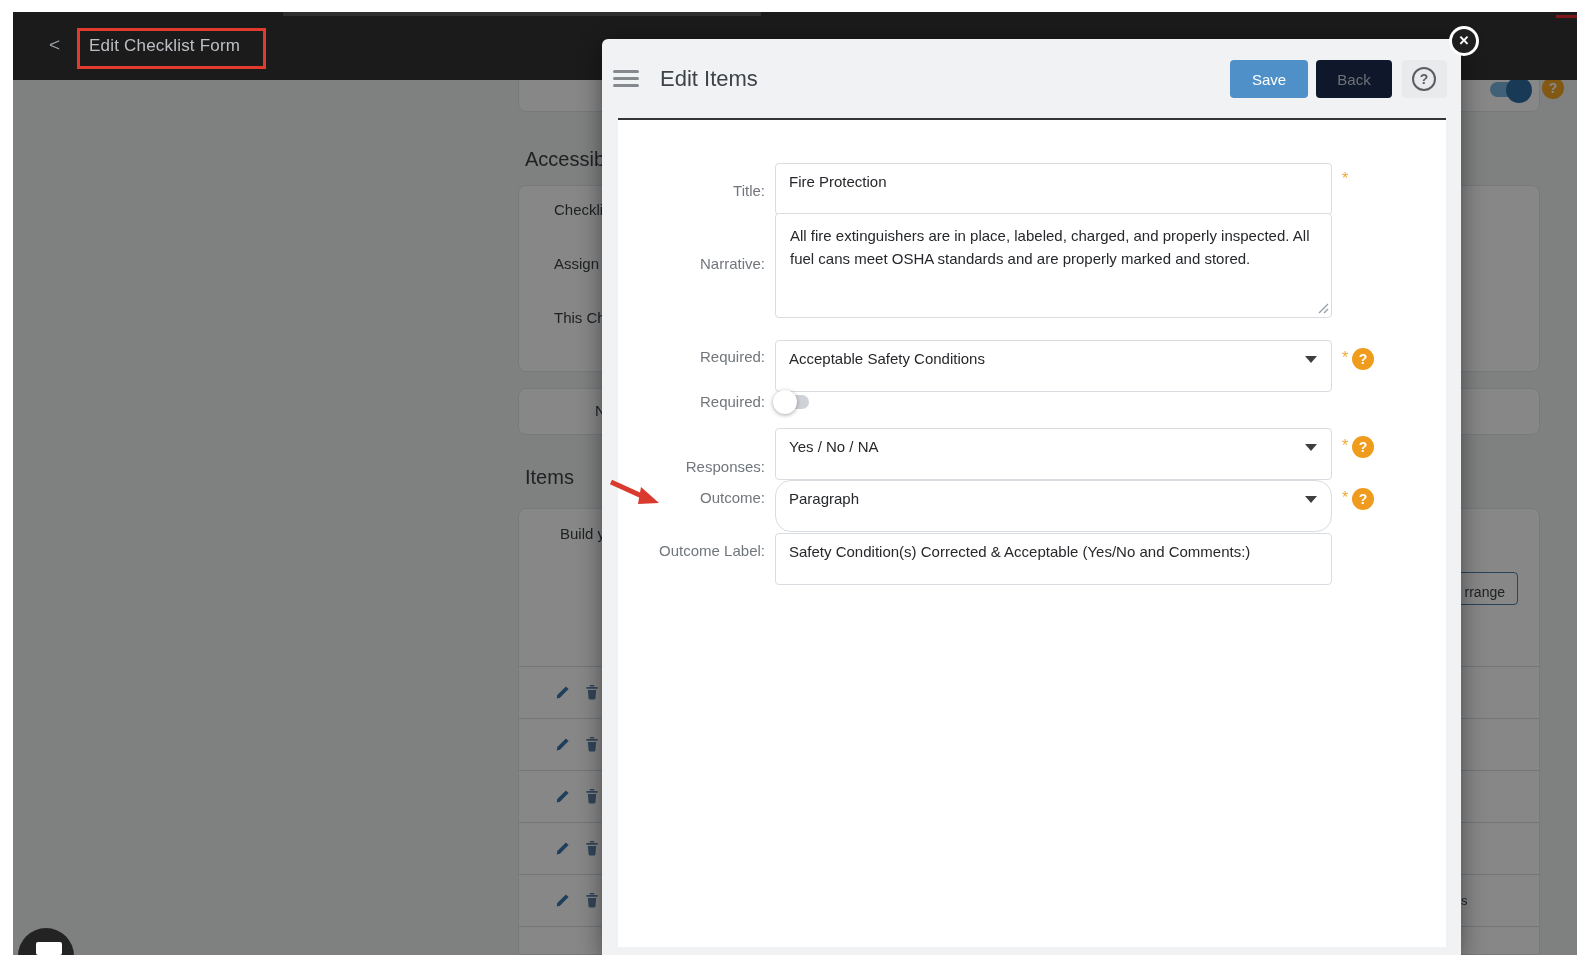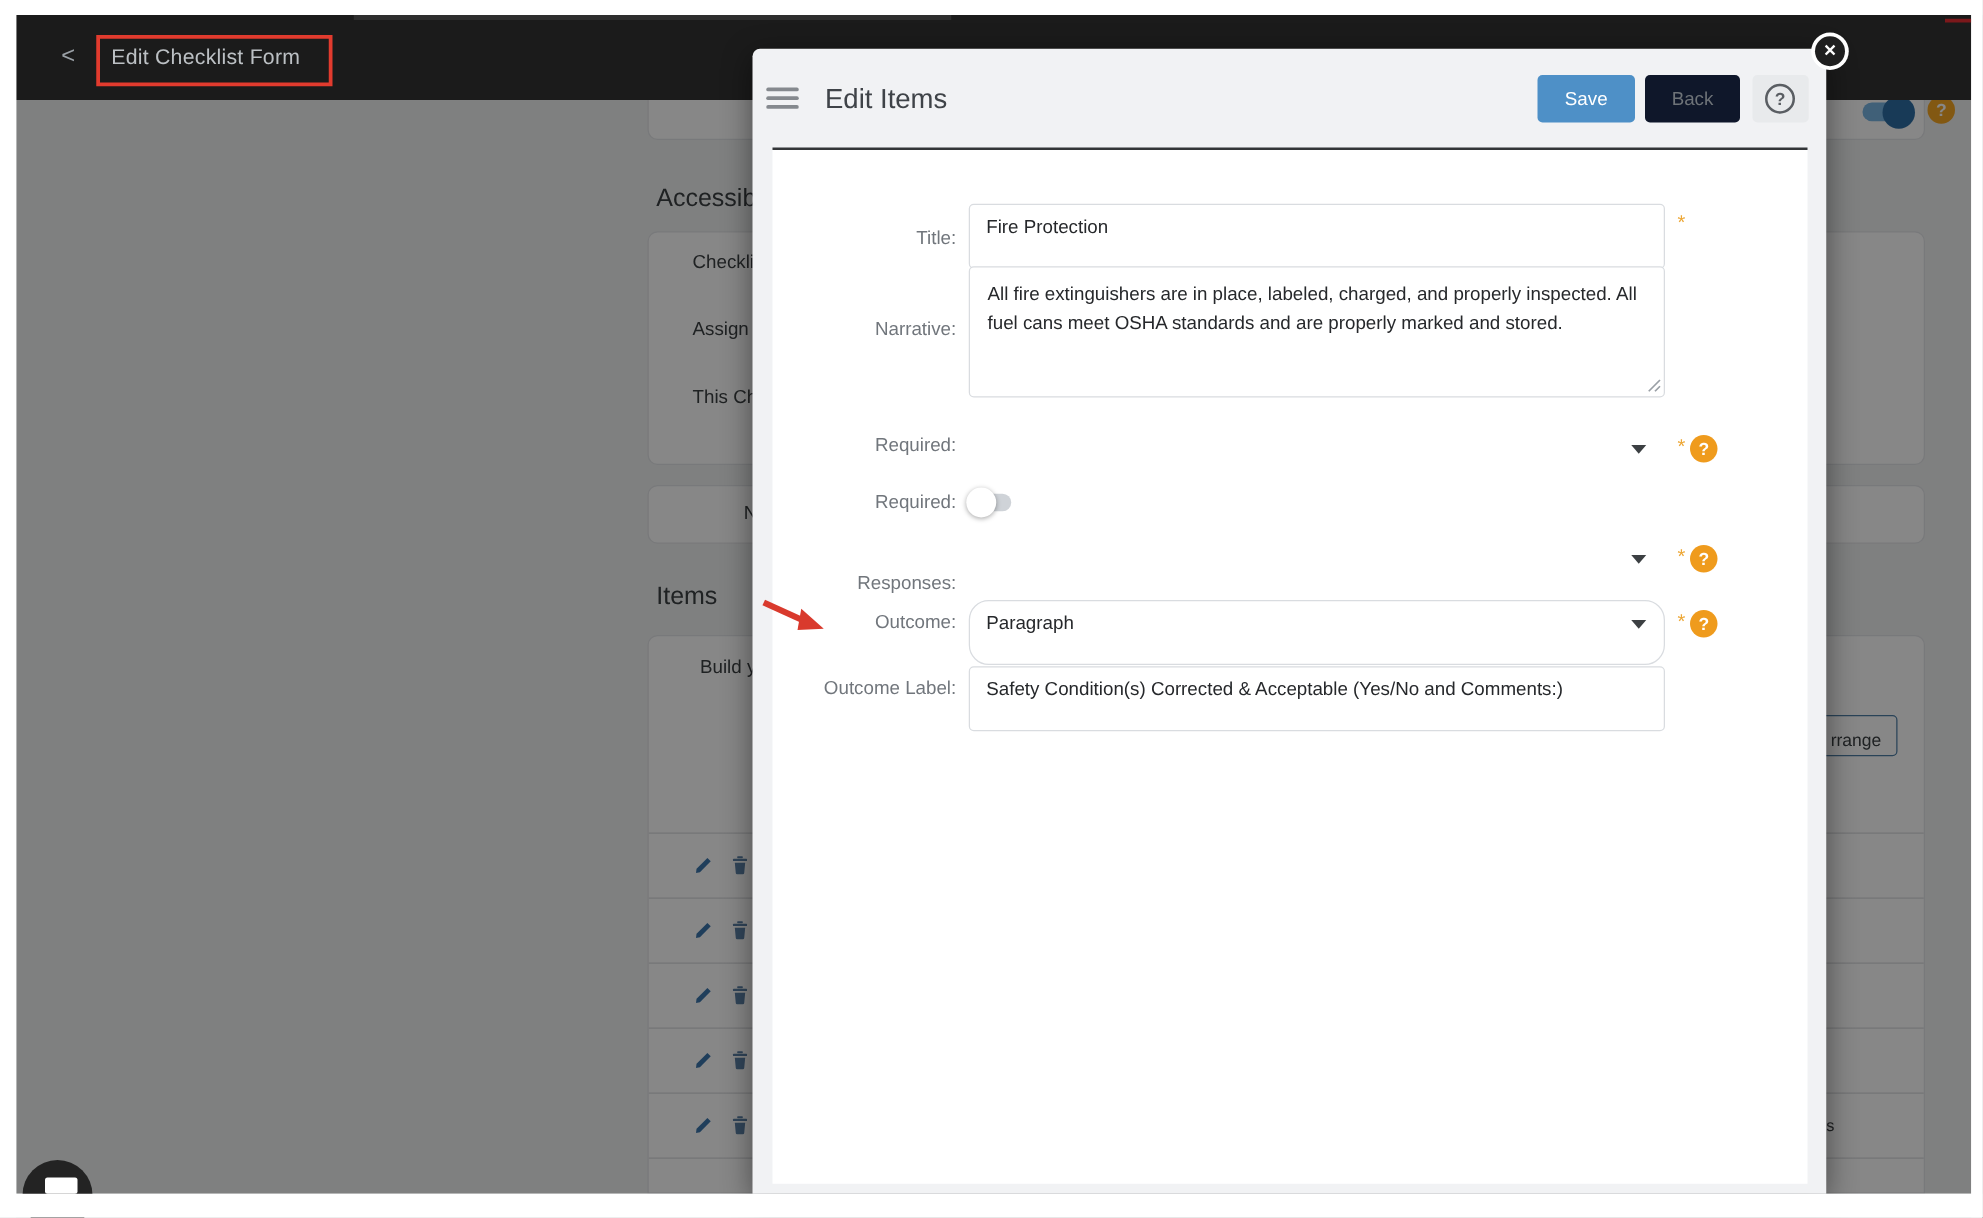--- a/index.html
+++ b/index.html
@@ -215,29 +215,31 @@
   <div class="field" style="top:163px;">Fire Protection</div>
   <span class="ast" style="top:170px;">*</span>
 
   <span class="flabel" style="top:255px;">Narrative:</span>
   <div class="tarea">All fire extinguishers are in place, labeled, charged, and properly inspected. All fuel cans meet OSHA standards and are properly marked and stored.</div>
   <svg class="resize-h" width="14" height="14">
     <path d="M3 12 L12 3 M8 12 L12 8" stroke="#9aa0a6" stroke-width="1.4" fill="none"></path>
   </svg>
 
   <span class="flabel" style="top:348px;">Required:</span>
+  <div class="field" style="top:340px;">Acceptable Safety Conditions</div>
   <div class="caret" style="left:1305px; top:356px;"></div>
   <span class="ast" style="top:349px;">*</span>
   <div class="qcirc" style="top:348px;">?</div>
 
   <span class="flabel" style="top:393px;">Required:</span>
   <div class="abs toggle-track"></div>
   <div class="abs toggle-knob"></div>
 
   <span class="flabel" style="top:438px;margin-top:20px;">Responses:</span>
+  <div class="field" style="top:428px;">Yes / No / NA</div>
   <div class="caret" style="left:1305px; top:444px;"></div>
   <span class="ast" style="top:437px;">*</span>
   <div class="qcirc" style="top:436px;">?</div>
 
   <span class="flabel" style="top:489px;">Outcome:</span>
   <div class="field" style="top:480px;border-radius:16px;">Paragraph</div>
   <div class="caret" style="left:1305px; top:496px;"></div>
   <span class="ast" style="top:489px;">*</span>
   <div class="qcirc" style="top:488px;">?</div>
   <svg class="abs red-arrow" width="54" height="34">

